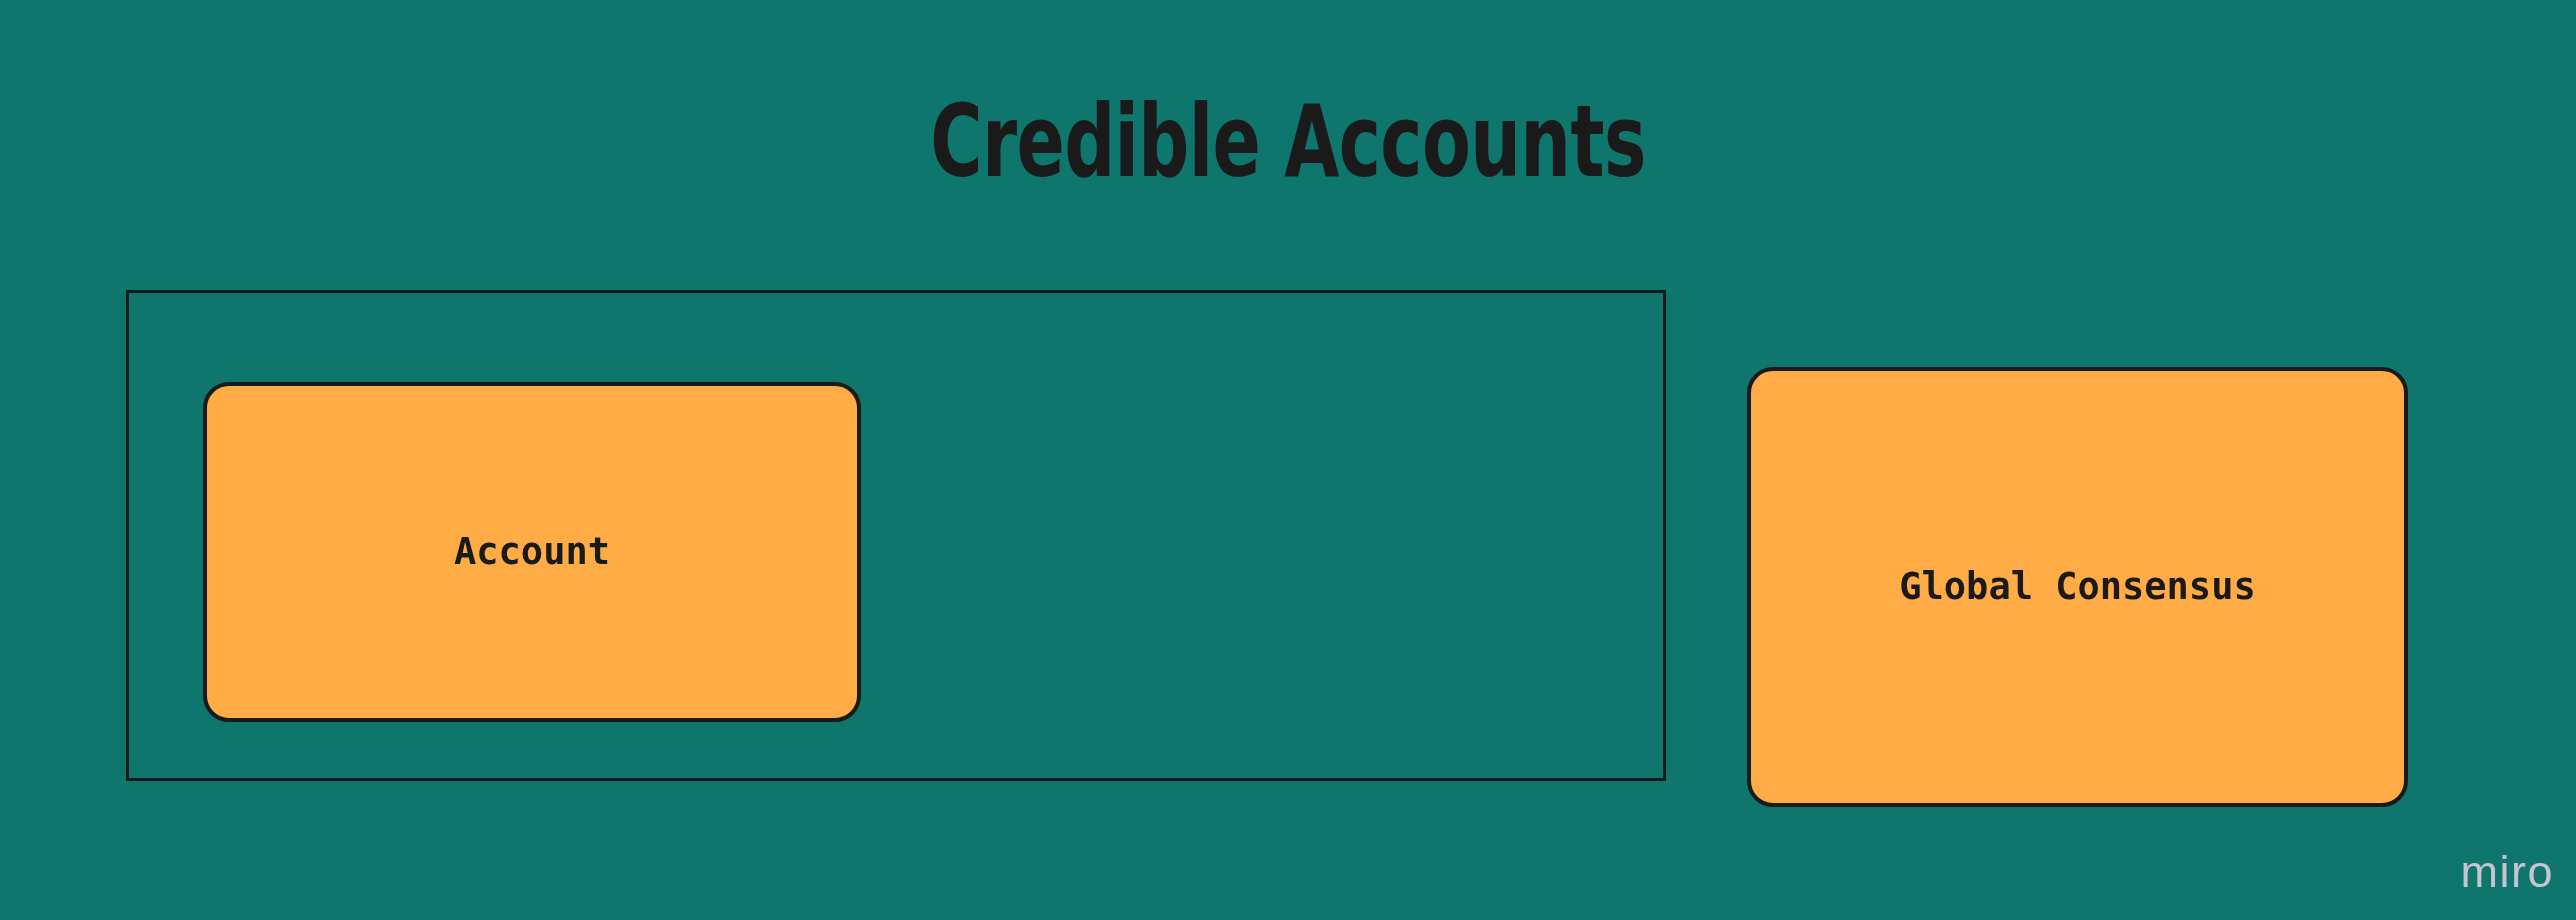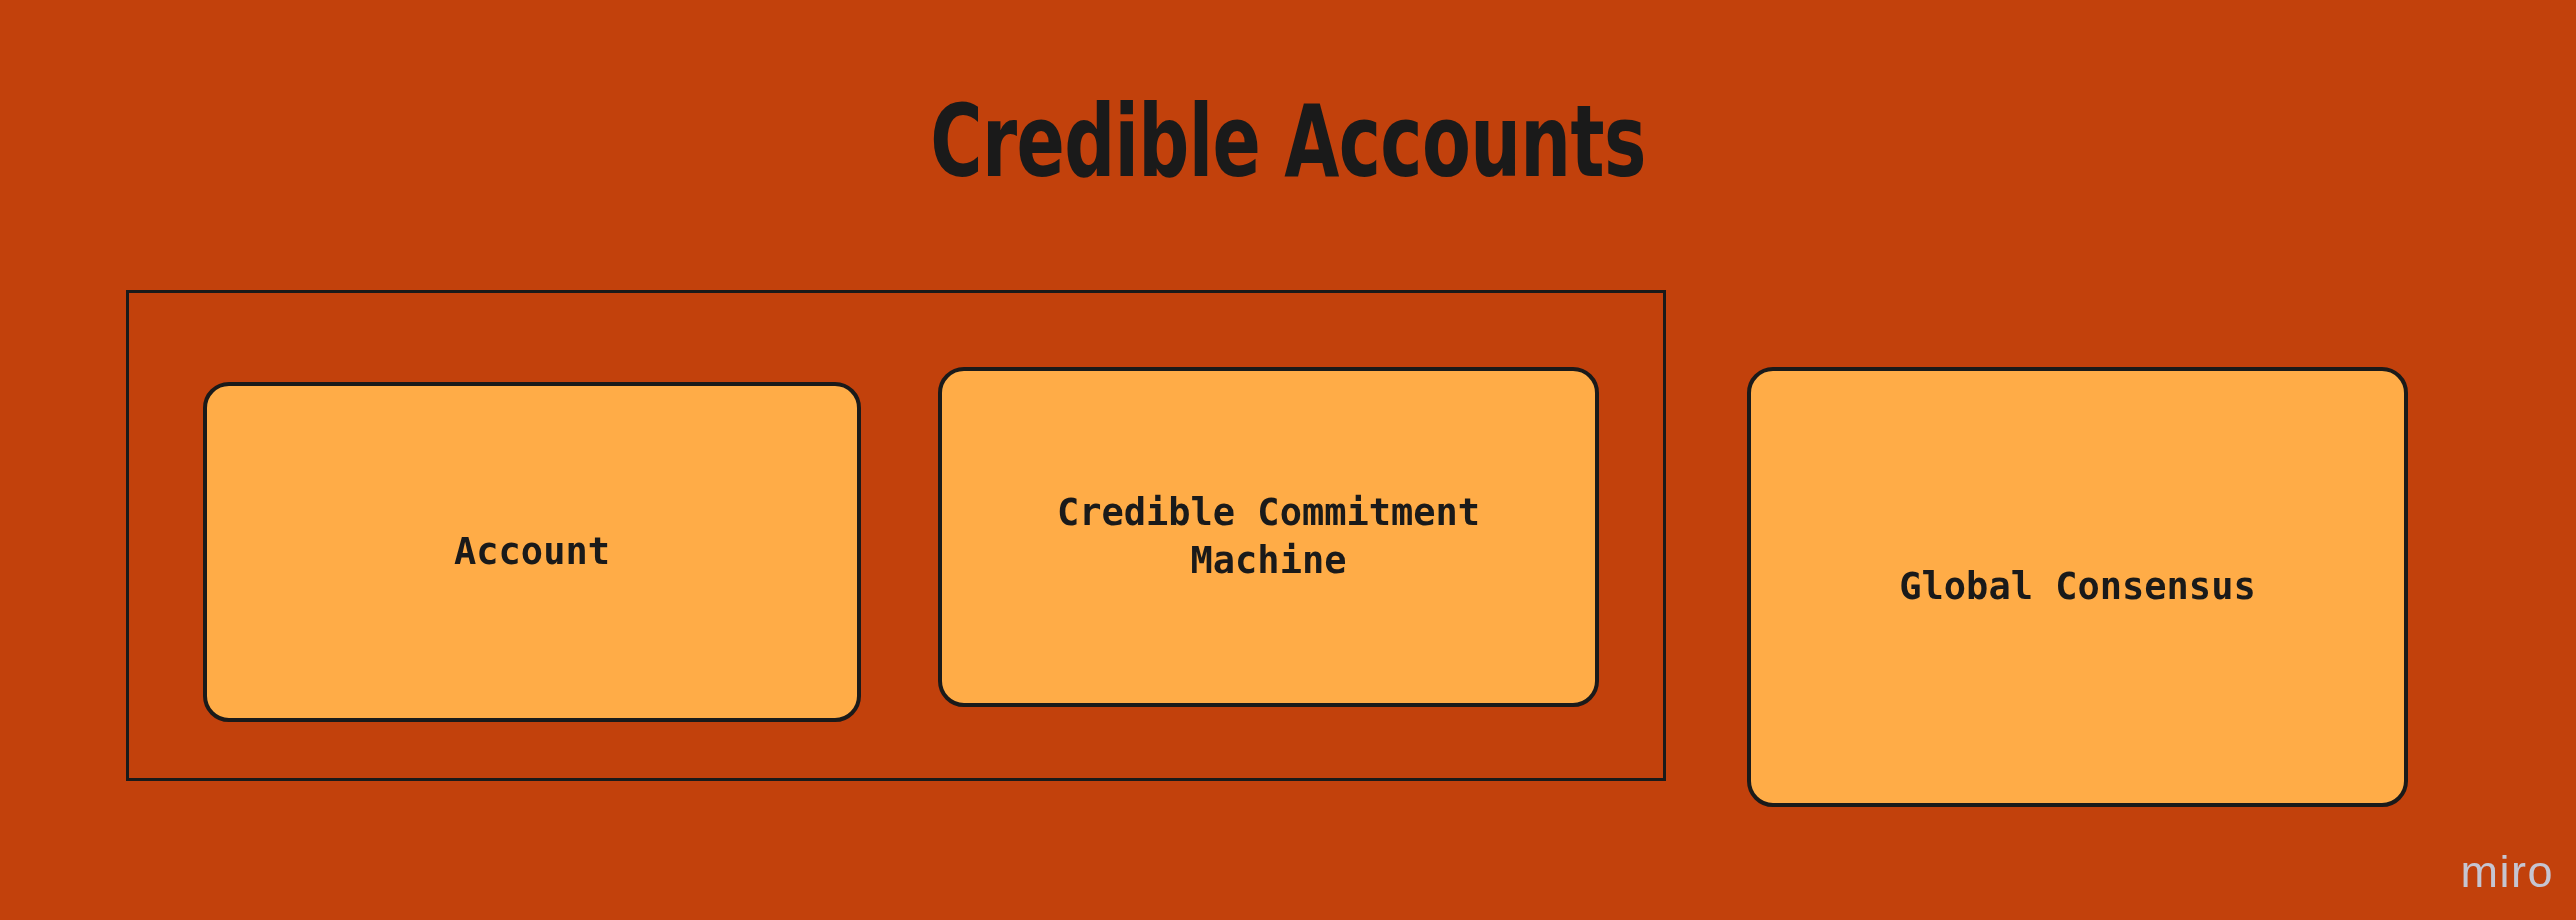--- a/index.html
+++ b/index.html
@@ -7,21 +7,21 @@
     padding: 0;
     background: #f4f4f4;
   }
   body {
     font-family: "Liberation Sans", sans-serif;
   }
   #canvas {
     position: relative;
     width: 2576px;
     height: 920px;
-    background: #c2410c;
+    background: #0f766e;
     overflow: hidden;
   }
   
   #board-title {
     position: absolute;
     left: 0;
     top: 92px;
     width: 2576px;
     text-align: center;
     font-family: "DejaVu Sans Condensed", "Liberation Sans Narrow", "Liberation Sans", sans-serif;
@@ -107,24 +107,20 @@
 <div id="canvas">
 
   <div id="board-title">Credible Accounts</div>
 
   <div id="group-frame"></div>
 
   <div class="node" id="node-account">
     <span class="node-label">Account</span>
   </div>
 
-  <div class="node" id="node-ccm">
-    <span class="node-label">Credible Commitment
-Machine</span>
-  </div>
 
   <div class="node" id="node-global-consensus">
     <span class="node-label">Global Consensus</span>
   </div>
 
   <div id="miro-watermark">miro</div>
 
 </div>
 
 

